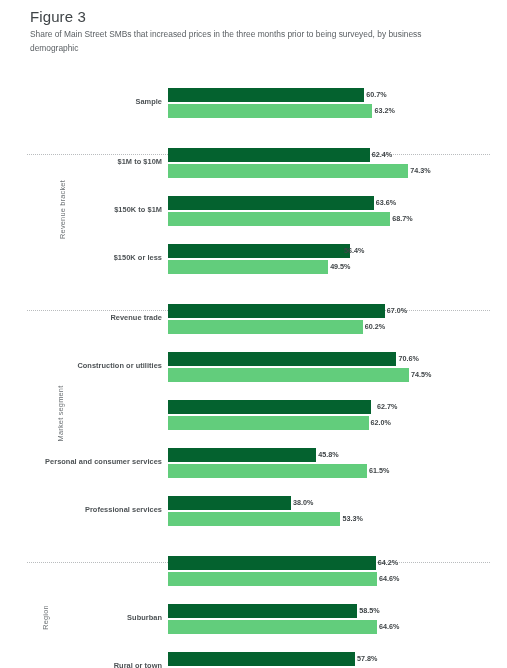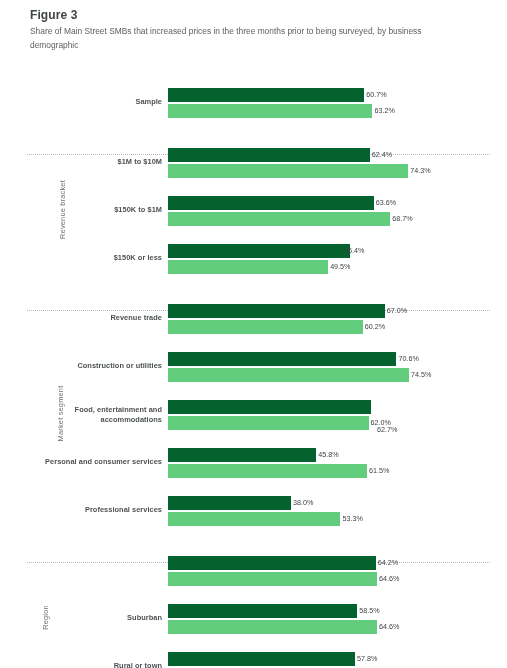--- a/index.html
+++ b/index.html
@@ -14,22 +14,22 @@
     color: #3f4447;
     position: relative;
     overflow: hidden;
   }
 
   
   .header {
     padding: 8px 30px 0 30px;
   }
   .fig-label {
-    font-size: 12px;
-    font-weight: bold;
+    font-size: 15px;
+    font-weight: normal;
     color: #3f4447;
     letter-spacing: .1px;
     margin-bottom: 3px;
   }
   .fig-title {
     font-size: 10.2px;
     font-weight: bold;
     color: #2f3437;
     letter-spacing: .05px;
     margin-bottom: 6px;
@@ -89,21 +89,21 @@
     position: absolute;
     height: 14px;
     border-radius: 0;
   }
   .bar.oct { background: #04622f; }
   .bar.jul { background: #62cd7c; }
 
   .bar-value {
     position: absolute;
     font-size: 7.2px;
-    font-weight: normal;
+    font-weight: bold;
     color: #3f4447;
     white-space: nowrap;
     letter-spacing: 0px;
     line-height: 14px;
     height: 14px;
   }
 
   .divider {
     position: absolute;
     left: 27px;
@@ -148,23 +148,22 @@
       <div class="cat-label" style="left: 18px; width: 144px; top: 313px;">Revenue trade</div>
       <div class="bar oct" style="left: 168px; top: 304px; width: 216.745px; background: rgb(4, 98, 47);"></div>
       <div class="bar-value" style="left: 386.745px; top: 304px;">67.0%</div>
       <div class="bar jul" style="left: 168px; top: 320px; width: 194.747px; background: rgb(98, 205, 124);"></div>
       <div class="bar-value" style="left: 364.747px; top: 320px;">60.2%</div>
       <div class="cat-label" style="left: 18px; width: 144px; top: 361px;">Construction or utilities</div>
       <div class="bar oct" style="left: 168px; top: 352px; width: 228.391px; background: rgb(4, 98, 47);"></div>
       <div class="bar-value" style="left: 398.391px; top: 352px;">70.6%</div>
       <div class="bar jul" style="left: 168px; top: 368px; width: 241.007px; background: rgb(98, 205, 124);"></div>
       <div class="bar-value" style="left: 411.007px; top: 368px;">74.5%</div>
-      <div class="cat-label" style="left: 18px; width: 144px; top: 405px;">Food, entertainment and<br>accommodations</div>
       <div class="bar oct" style="left: 168px; top: 400px; width: 202.834px; background: rgb(4, 98, 47);"></div>
-      <div class="bar-value" style="left: 377px; top: 400px; margin-top: 23px;">62.7%</div>
+      <div class="bar-value" style="left: 377px; top: 400px;">62.7%</div>
       <div class="bar jul" style="left: 168px; top: 416px; width: 200.57px; background: rgb(98, 205, 124);"></div>
       <div class="bar-value" style="left: 370.57px; top: 416px;">62.0%</div>
       <div class="cat-label" style="left: 18px; width: 144px; top: 457px;">Personal and consumer services</div>
       <div class="bar oct" style="left: 168px; top: 448px; width: 148.163px; background: rgb(4, 98, 47);"></div>
       <div class="bar-value" style="left: 318.163px; top: 448px;">45.8%</div>
       <div class="bar jul" style="left: 168px; top: 464px; width: 198.952px; background: rgb(98, 205, 124);"></div>
       <div class="bar-value" style="left: 368.952px; top: 464px; text-align: center;">61.5%</div>
       <div class="cat-label" style="left: 18px; width: 144px; top: 505px;">Professional services</div>
       <div class="bar oct" style="left: 168px; top: 496px; width: 122.93px; background: rgb(4, 98, 47);"></div>
       <div class="bar-value" style="left: 292.93px; top: 496px;">38.0%</div>

